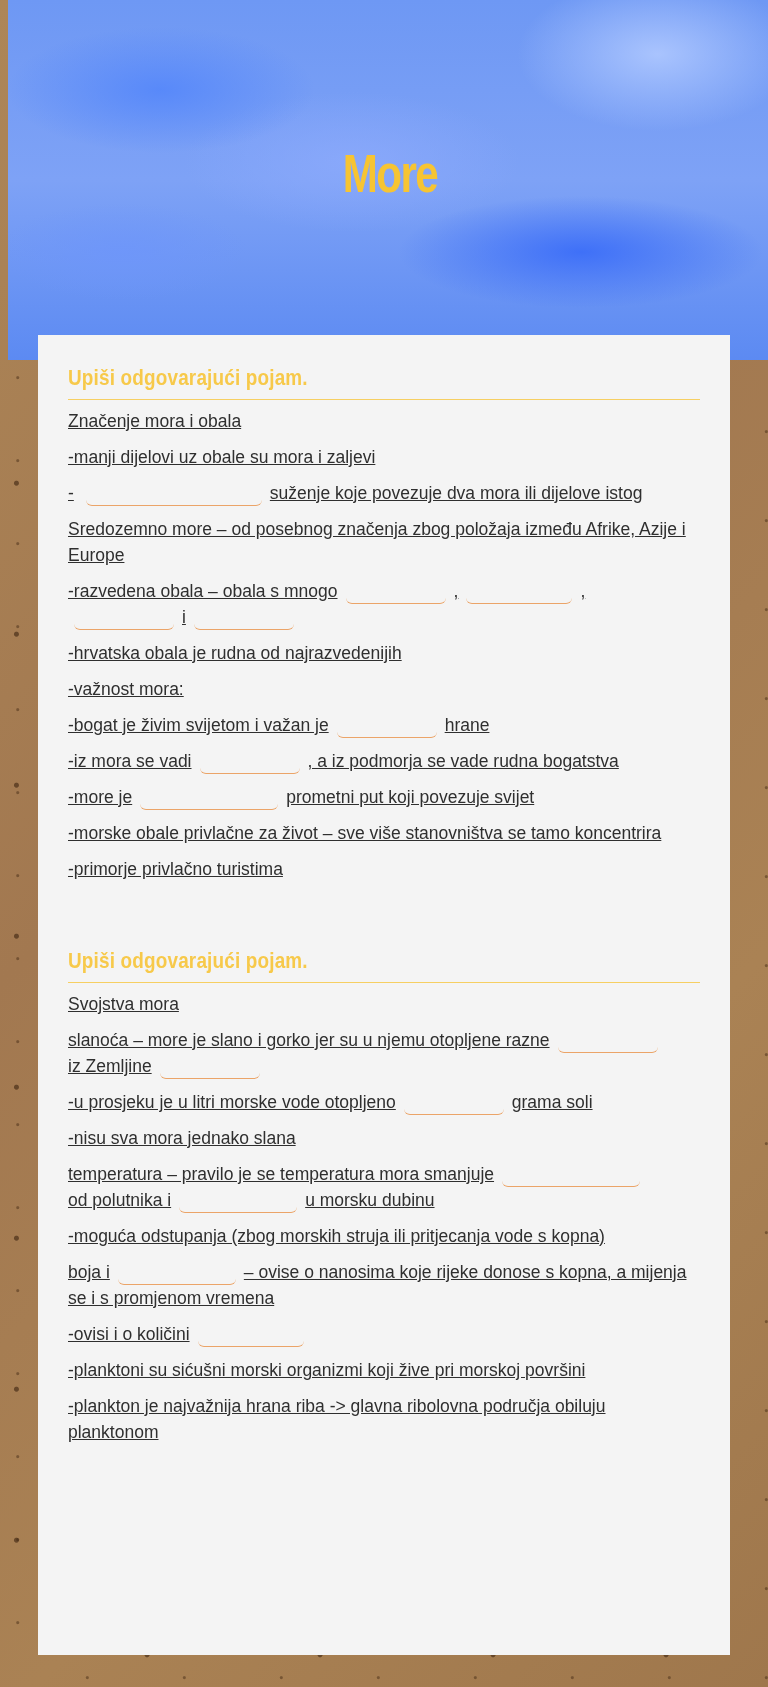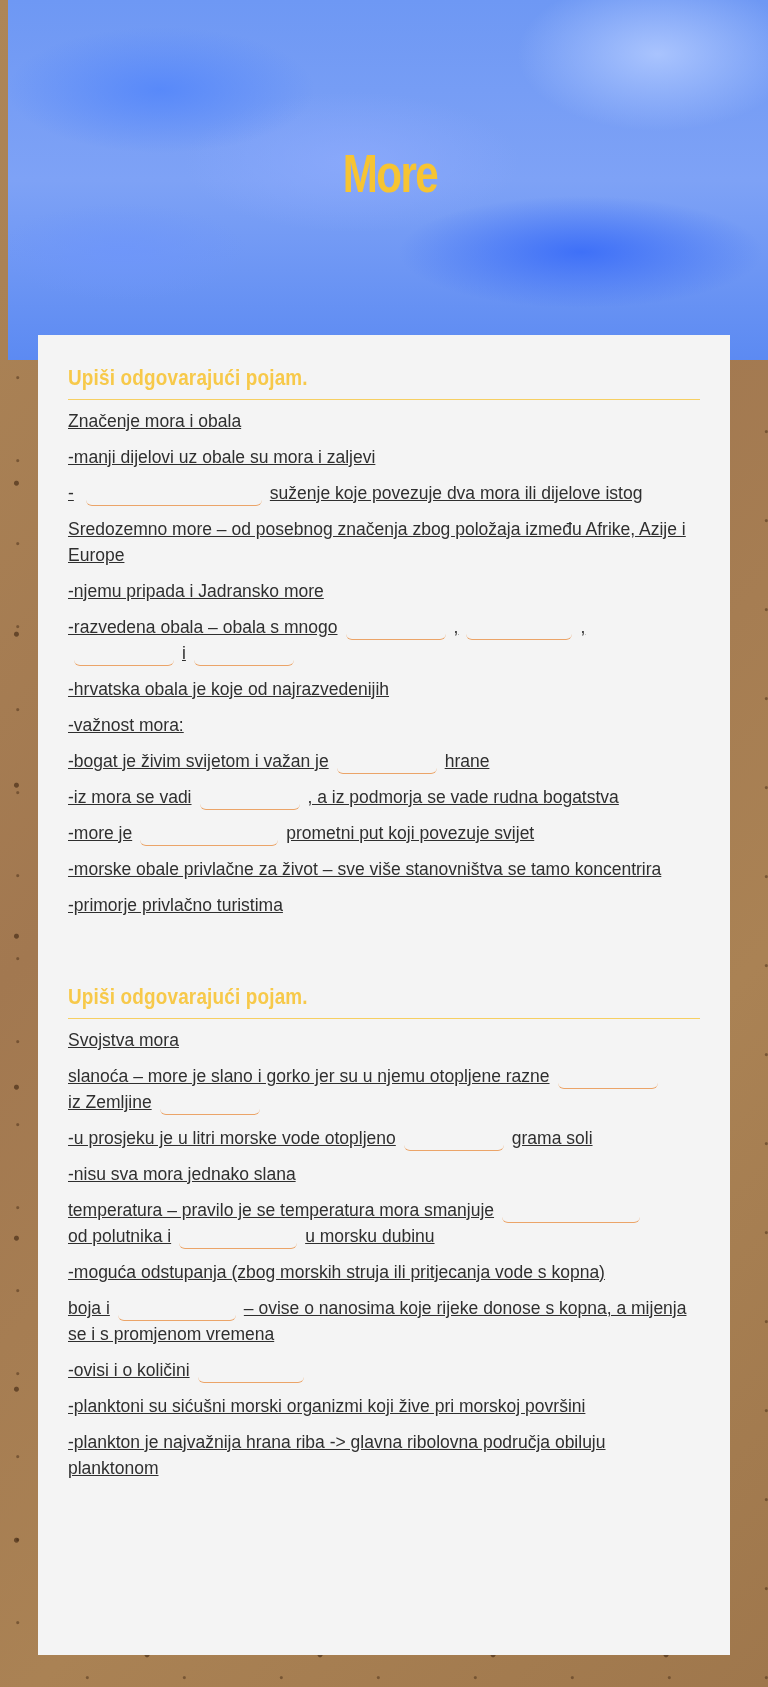--- a/index.html
+++ b/index.html
@@ -106,23 +106,22 @@
 <div class="card">
 
   <div class="section">
     <div class="section-title">Upiši odgovarajući pojam.</div>
     <div class="section-rule"></div>
 
     <p class="para">Značenje mora i obala</p>
     <p class="para">-manji dijelovi uz obale su mora i zaljevi</p>
     <p class="para"><span>-</span><input class="blank w175" style="margin-left: 12px;" value=""><span>suženje koje povezuje dva mora ili dijelove istog</span></p>
     <p class="para">Sredozemno more – od posebnog značenja zbog položaja između Afrike, Azije i Europe</p>
-    <p class="para">-njemu pripada i Jadransko more</p>
     <p class="para"><span>-razvedena obala – obala s mnogo</span><input class="blank w100" value="" style=""><span>,</span><input class="blank w106" value="" style=""><span>,</span><br><input class="blank w100" style="margin-left: 6px;" value=""><span>i</span><input class="blank w100" value="" style=""></p>
-    <p class="para">-hrvatska obala je koje od najrazvedenijih</p>
+    <p class="para">-hrvatska obala je rudna od najrazvedenijih</p>
     <p class="para">-važnost mora:</p>
     <p class="para"><span>-bogat je živim svijetom i važan je</span><input class="blank w100" value="" style=""><span>hrane</span></p>
     <p class="para"><span>-iz mora se vadi</span><input class="blank w100" value="" style=""><span>, a iz podmorja se vade rudna bogatstva</span></p>
     <p class="para"><span>-more je</span><input class="blank w138" value="" style=""><span>prometni put koji povezuje svijet</span></p>
     <p class="para">-morske obale privlačne za život – sve više stanovništva se tamo koncentrira</p>
     <p class="para">-primorje privlačno turistima</p>
   </div>
 
   <div class="section">
     <div class="section-title">Upiši odgovarajući pojam.</div>

